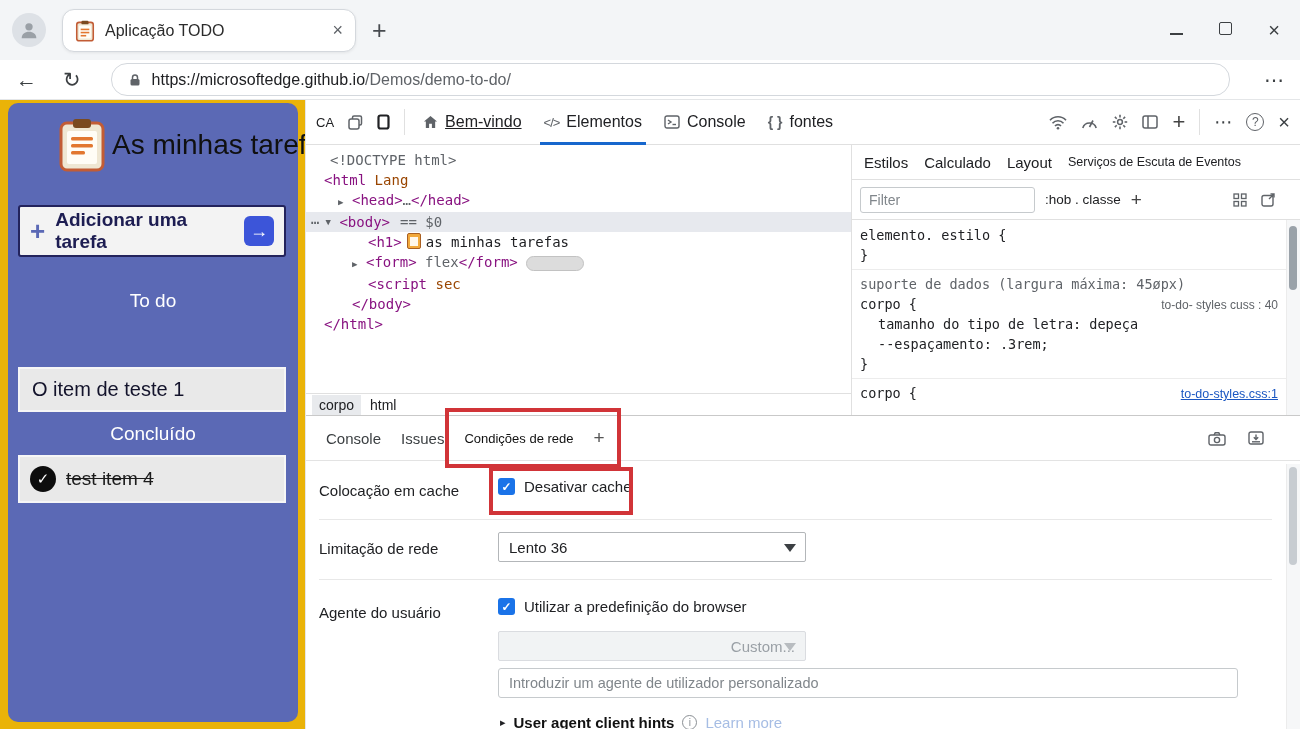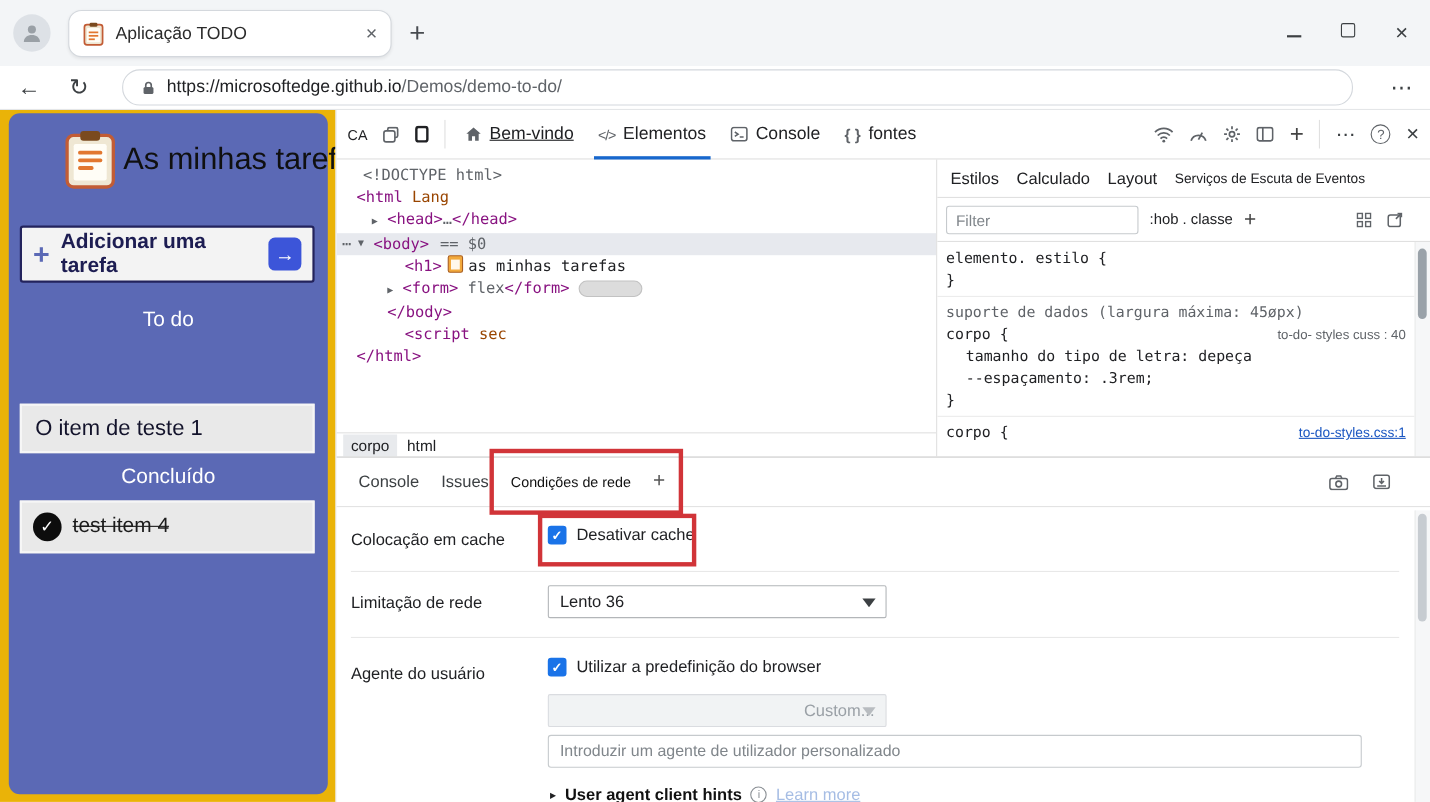--- a/index.html
+++ b/index.html
@@ -29,21 +29,21 @@
 
   
   .todo{position:absolute;left:8px;top:103px;width:290px;height:619px;background:#5b69b5;border-radius:10px;}
   .todo-head{position:absolute;left:50px;top:14px;display:flex;align-items:center;gap:6px;white-space:nowrap;}
   .todo-title{font-size:28px;color:#101010;}
   .addbtn{position:absolute;left:10px;top:102px;width:268px;height:52px;background:#f3f3f3;border:2px solid #23235c;border-radius:3px;display:flex;align-items:center;gap:10px;padding:0 10px;box-sizing:border-box;}
   .plusglyph{font-size:26px;font-weight:bold;color:#5b69b5;}
   .addlabel{font-size:19px;font-weight:bold;color:#1d1d52;flex:1;}
   .arrowbadge{width:30px;height:30px;border-radius:6px;background:#3c55d9;color:#fff;font-size:18px;font-weight:bold;display:flex;align-items:center;justify-content:center;}
   .sect{position:absolute;left:0;width:100%;text-align:center;color:#fff;font-size:19px;}
-  .sect.todo-h{top:177px;}
+  .sect.todo-h{top:187px;}
   .sect.done-h{top:320px;}
   .titem{position:absolute;left:10px;width:268px;height:45px;background:#e9e9e9;border:2px solid #f6f6f6;box-sizing:border-box;display:flex;align-items:center;padding:0 12px;font-size:20px;color:#13132b;}
   .titem.i1{top:214px;}
   .titem.i2{top:264px;}
   .ditem{position:absolute;left:10px;top:352px;width:268px;height:48px;background:#e9e9e9;border:2px solid #f6f6f6;box-sizing:border-box;display:flex;align-items:center;gap:10px;padding:0 10px;}
   .donecheck{width:26px;height:26px;border-radius:50%;background:#0d0d0d;color:#fff;font-size:15px;display:flex;align-items:center;justify-content:center;flex:none;}
   .donetext{font-size:19px;color:#1c1c1c;text-decoration:line-through;}
 
   
   .dt{position:absolute;left:305px;top:100px;right:0;bottom:0;background:#fff;border-left:1px solid #e6e6e6;}
@@ -303,22 +303,22 @@
       <div class="dl"><span class="tag">&lt;html</span>&nbsp;<span class="attr">Lang</span></div>
       <div class="dl" style="padding-left:32px"><span class="arr">▶</span><span class="tag">&lt;head&gt;</span><span class="dim">…</span><span class="tag">&lt;/head&gt;</span></div>
       <div class="dl sel">
           <span class="gut">⋯</span>
           <span class="arr">▼</span>
           <span class="tag">&lt;body&gt;</span>
           <span class="eqref">== $0</span>
         </div>
       <div class="dl" style="padding-left:62px"><span class="tag">&lt;h1&gt;</span><span class="mclip"></span><span>as minhas tarefas</span></div>
       <div class="dl" style="padding-left:46px"><span class="arr">▶</span><span class="tag">&lt;form&gt;</span>&nbsp;<span class="dim">flex</span><span class="tag">&lt;/form&gt;</span><span class="flexpill"></span></div>
+      <div class="dl" style="padding-left:62px"><span class="tag">&lt;script</span>&nbsp;<span class="attr">sec</span></div>
       <div class="dl" style="padding-left:46px"><span class="tag">&lt;/body&gt;</span></div>
-      <div class="dl" style="padding-left:62px"><span class="tag">&lt;script</span>&nbsp;<span class="attr">sec</span></div>
       <div class="dl"><span class="tag">&lt;/html&gt;</span></div>
     </div>
 
     <div class="dt-crumbs">
       <span class="crumb first">corpo</span>
       <span class="crumb">html</span>
     </div>
 
     <div class="dt-styles">
       <div class="st-tabs">

